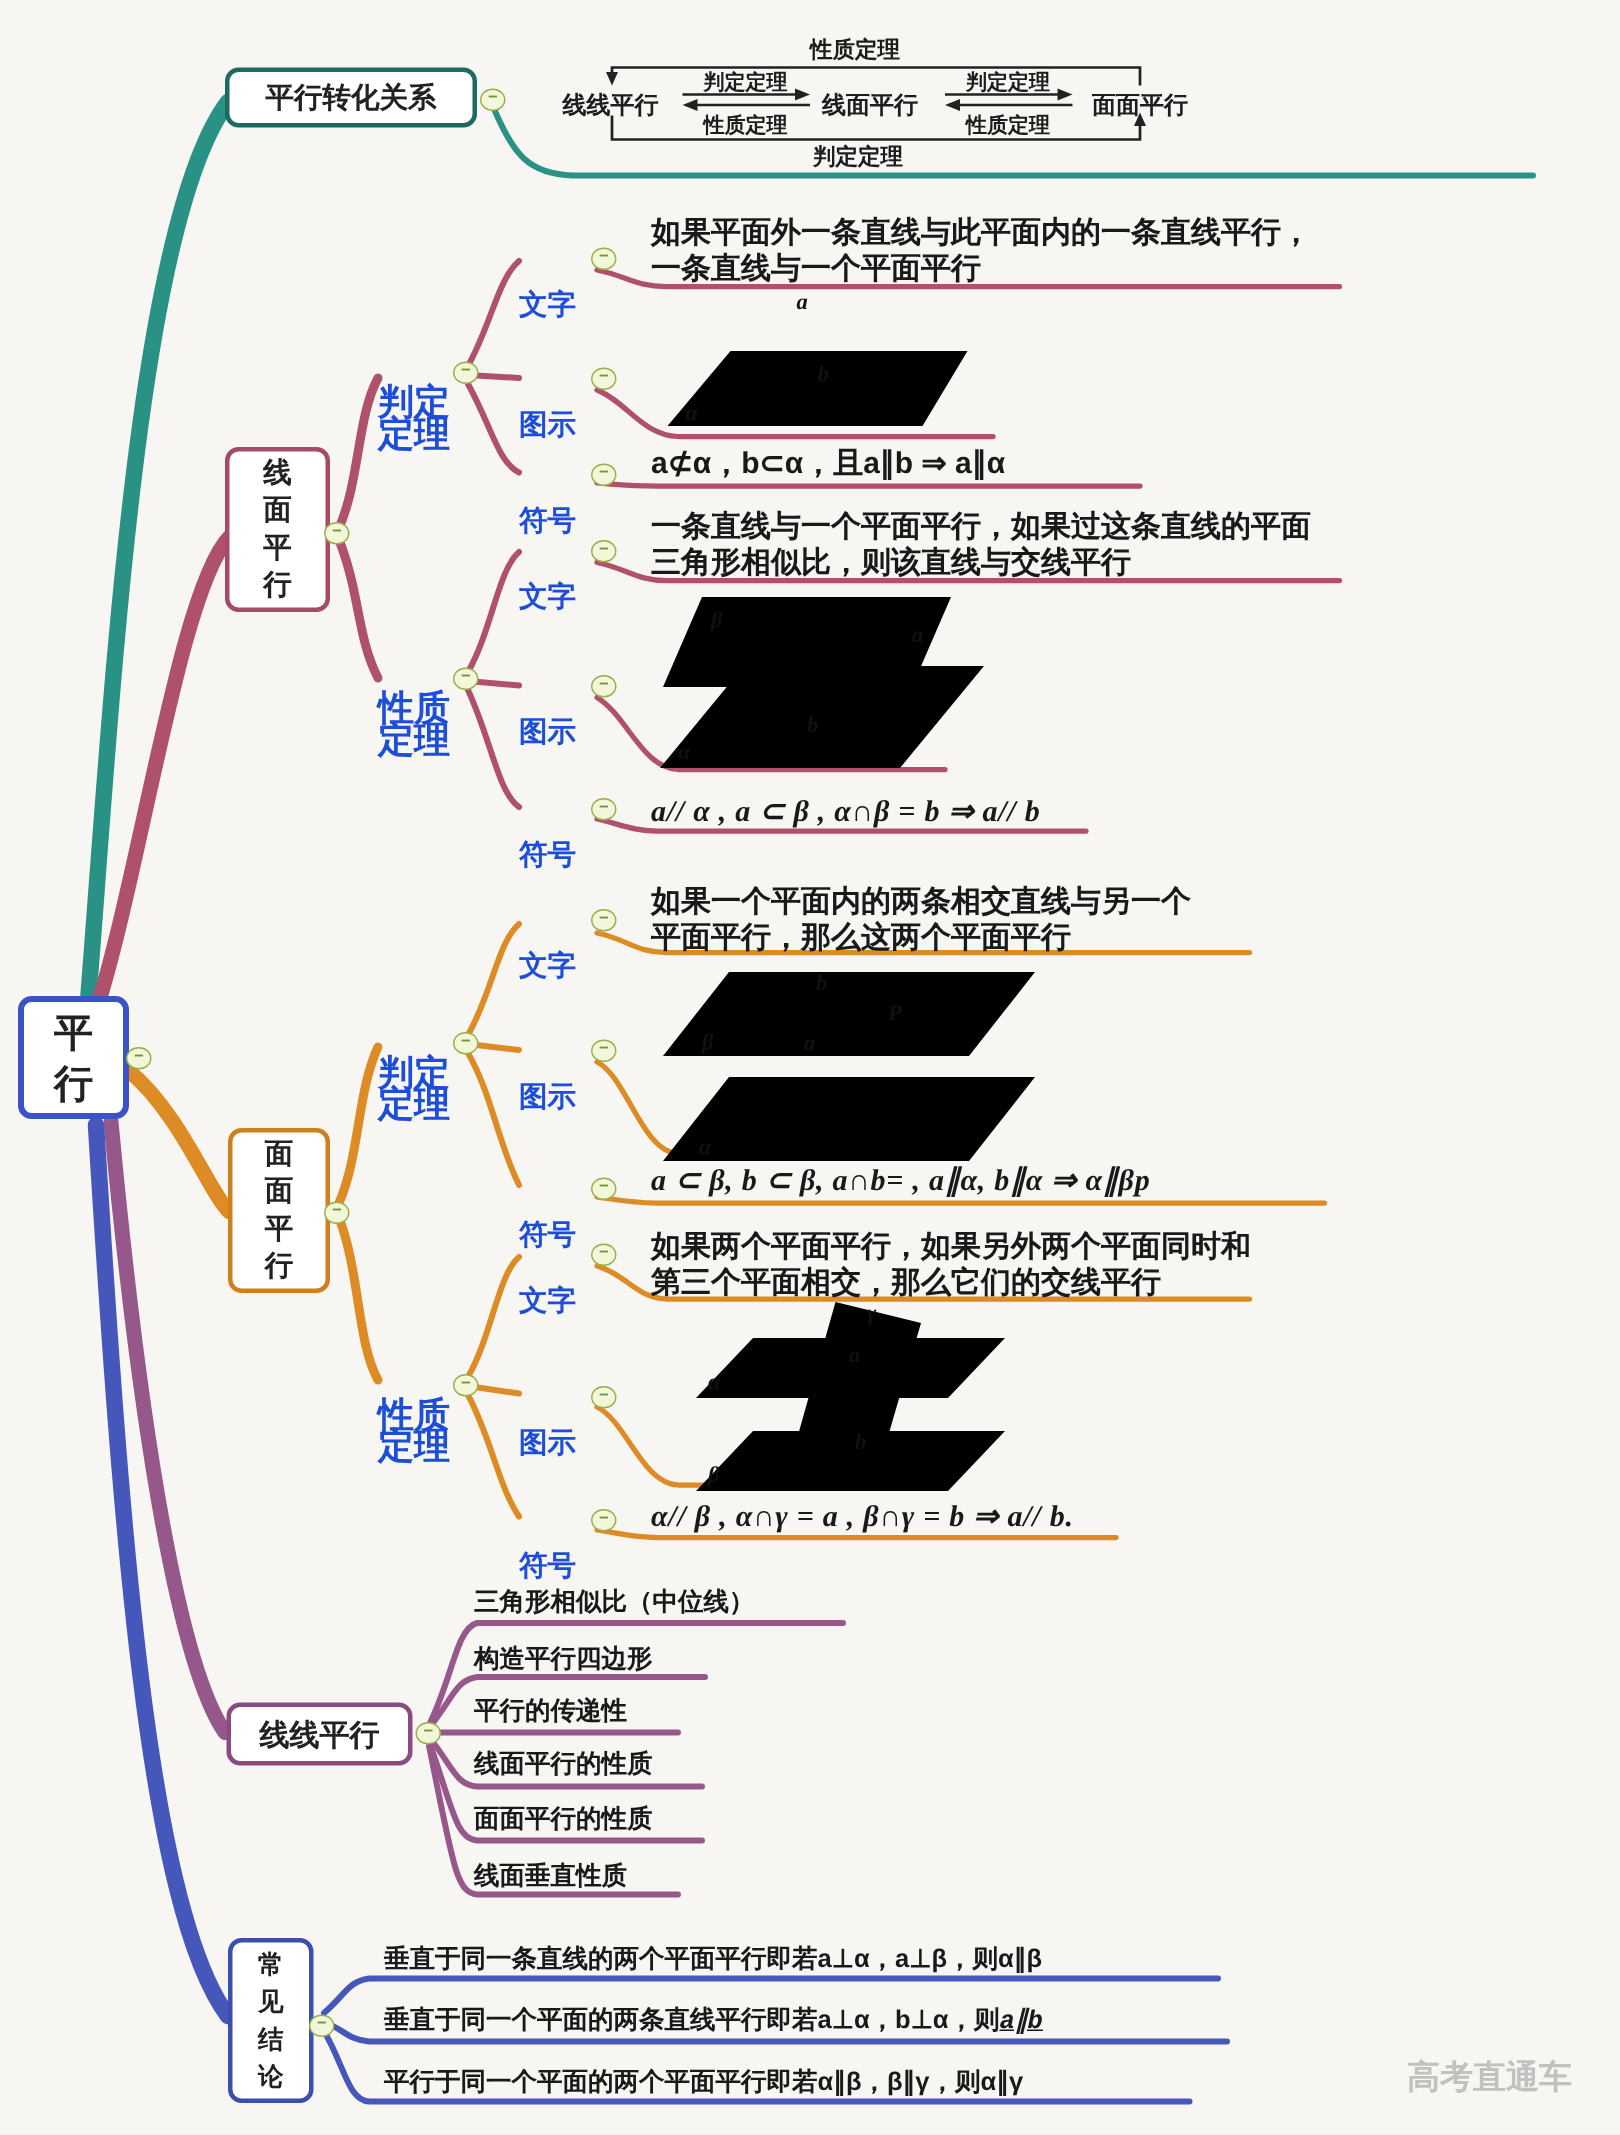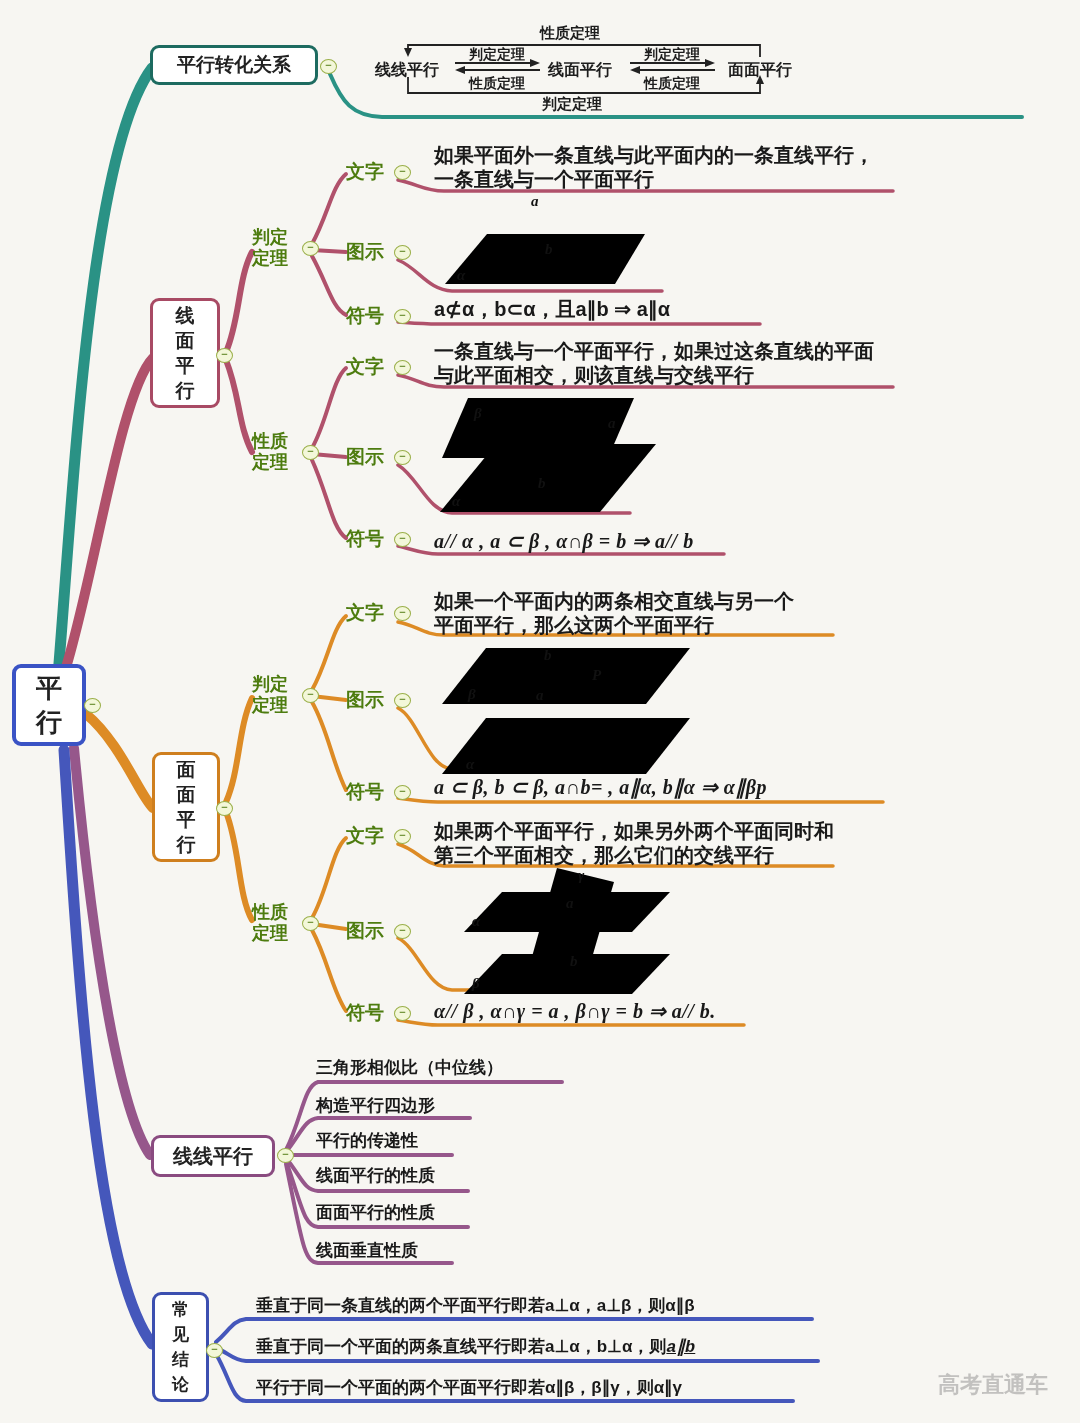--- a/index.html
+++ b/index.html
@@ -8,22 +8,22 @@
   svg.connectors{position:absolute;left:0;top:0;pointer-events:none;}
   .node{position:absolute;background:#fff;border-radius:9px;display:flex;align-items:center;
         justify-content:center;text-align:center;font-weight:bold;color:#222;
         white-space:pre-line;box-sizing:border-box;z-index:3;}
   .node-root{left:12px;top:664px;width:74px;height:82px;border:4px solid #3a53c5;font-size:26px;line-height:34px;}
   .node-relation{left:150px;top:45px;width:168px;height:40px;border:3.5px solid #1d6b60;font-size:19px;}
   .node-lp{left:150px;top:298px;width:70px;height:110px;border:3.5px solid #a84a64;font-size:19px;line-height:25px;}
   .node-pp{left:152px;top:752px;width:68px;height:110px;border:3.5px solid #cf7f1e;font-size:19px;line-height:25px;}
   .node-ll{left:151px;top:1135px;width:124px;height:42px;border:3.5px solid #8a4b80;font-size:20px;}
   .node-cj{left:152px;top:1292px;width:57px;height:110px;border:3.5px solid #3c4fb0;font-size:17px;line-height:25px;}
-  .lbl{position:absolute;font-weight:bold;color:#4d7c0f;white-space:pre-line;z-index:3;font-size:19px;}
-  .lbl2{font-size:18px;line-height:21px;text-align:right;}
+  .lbl{position:absolute;font-weight:bold;color:#1d4ed8;white-space:pre-line;z-index:3;font-size:19px;margin-top:31px;}
+  .lbl2{font-size:24px;line-height:21px;text-align:right;}
   .cc{position:absolute;width:17px;height:15px;background:#f3f7d9;border:1.6px solid #9aaf49;
       border-radius:50%;color:#71943a;font-size:11px;line-height:11px;text-align:center;
       box-sizing:border-box;z-index:5;font-weight:bold;}
   .content{position:absolute;font-weight:bold;font-size:20px;line-height:23.5px;color:#191919;
            white-space:pre-line;z-index:3;}
   .sym-serif{font-family:"Liberation Serif",serif;font-style:italic;font-size:20px;letter-spacing:.5px;}
   .item{position:absolute;font-weight:bold;font-size:17px;color:#191919;z-index:3;white-space:nowrap;}
   .em-u{font-family:Liberation Mono, monospace;font-style:italic;text-decoration:underline;}
   .fig{position:absolute;z-index:3;}
   .fig text{font-family:"Liberation Serif",serif;font-style:italic;font-weight:bold;font-size:15px;fill:#111;}
@@ -153,21 +153,21 @@
   <div class="lbl lbl2" style="left:252px;top:431px">性质
 定理</div>
   <div class="lbl" style="left:346px;top:354px">文字</div>
   <div class="lbl" style="left:346px;top:444px">图示</div>
   <div class="lbl" style="left:346px;top:526px">符号</div>
 
   <div class="content" style="left:434px;top:144px">如果平面外一条直线与此平面内的一条直线平行，
 一条直线与一个平面平行</div>
   <div class="content" style="left:434px;top:298px">a⊄α，b⊂α，且a∥b ⇒ a∥α</div>
   <div class="content" style="left:434px;top:340px">一条直线与一个平面平行，如果过这条直线的平面
-与此平面相交，则该直线与交线平行</div>
+三角形相似比，则该直线与交线平行</div>
   <div class="content sym-serif" style="left:434px;top:530px">a// α , a ⊂ β , α∩β = b ⇒ a// b</div>
 
   <svg class="fig" style="left:443px;top:196px" width="205" height="95" viewBox="0 0 205 95">
     <line x1="14" y1="14" x2="172" y2="14" stroke-width="2"></line>
     <text x="88" y="10">a</text>
     <polygon points="44,38 202,38 172,88 2,88" stroke-width="2"></polygon>
     <line x1="56" y1="62" x2="162" y2="62" stroke-width="2"></line>
     <text x="102" y="58">b</text>
     <text x="14" y="84">α</text>
   </svg>

